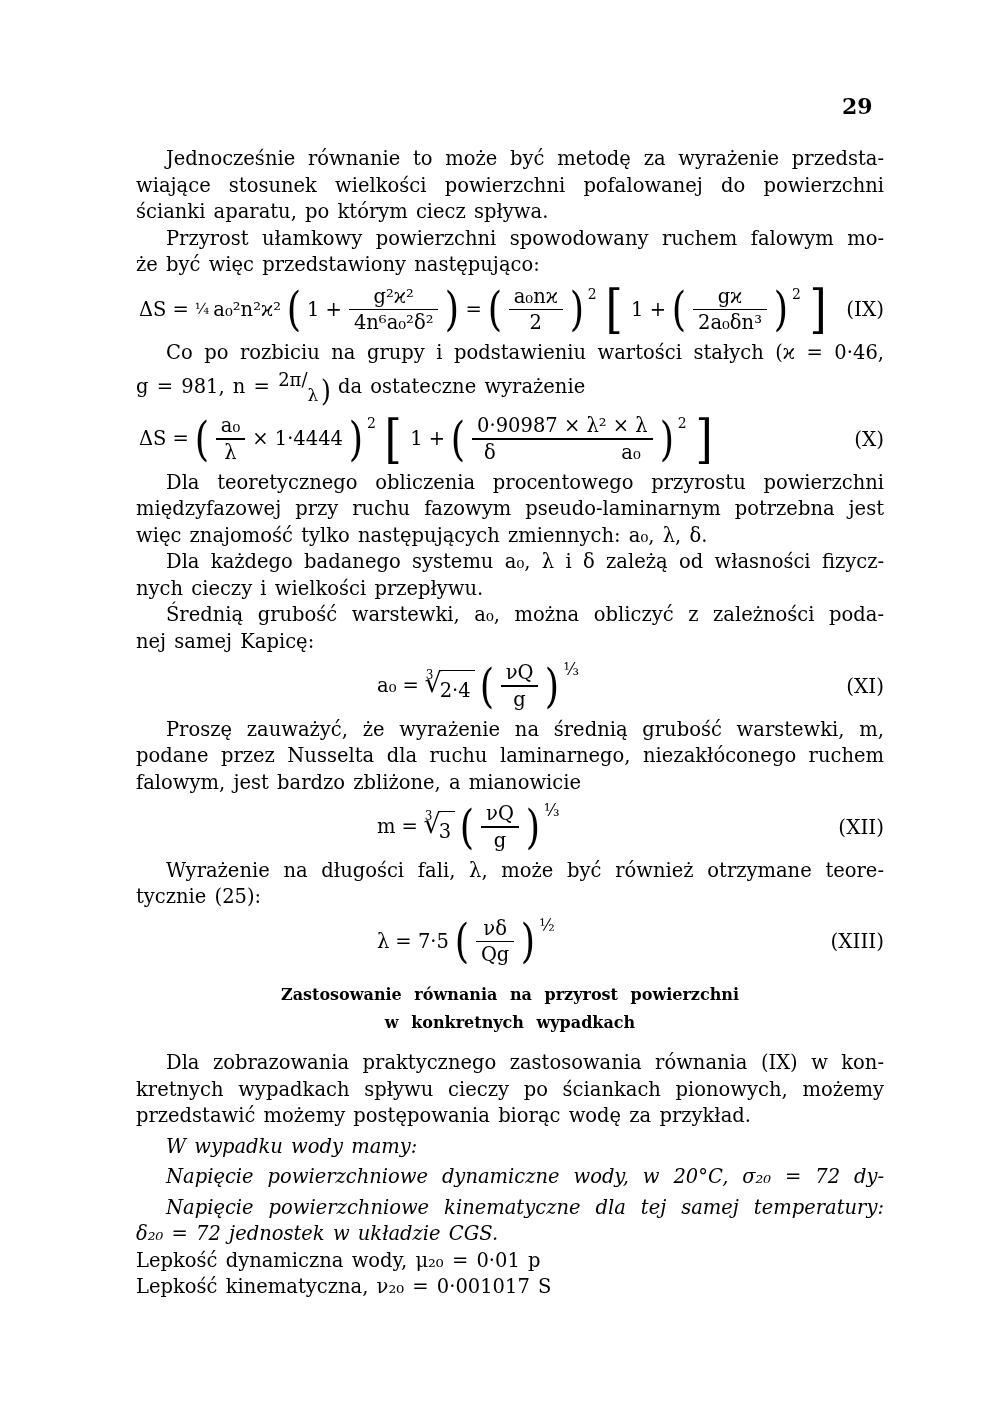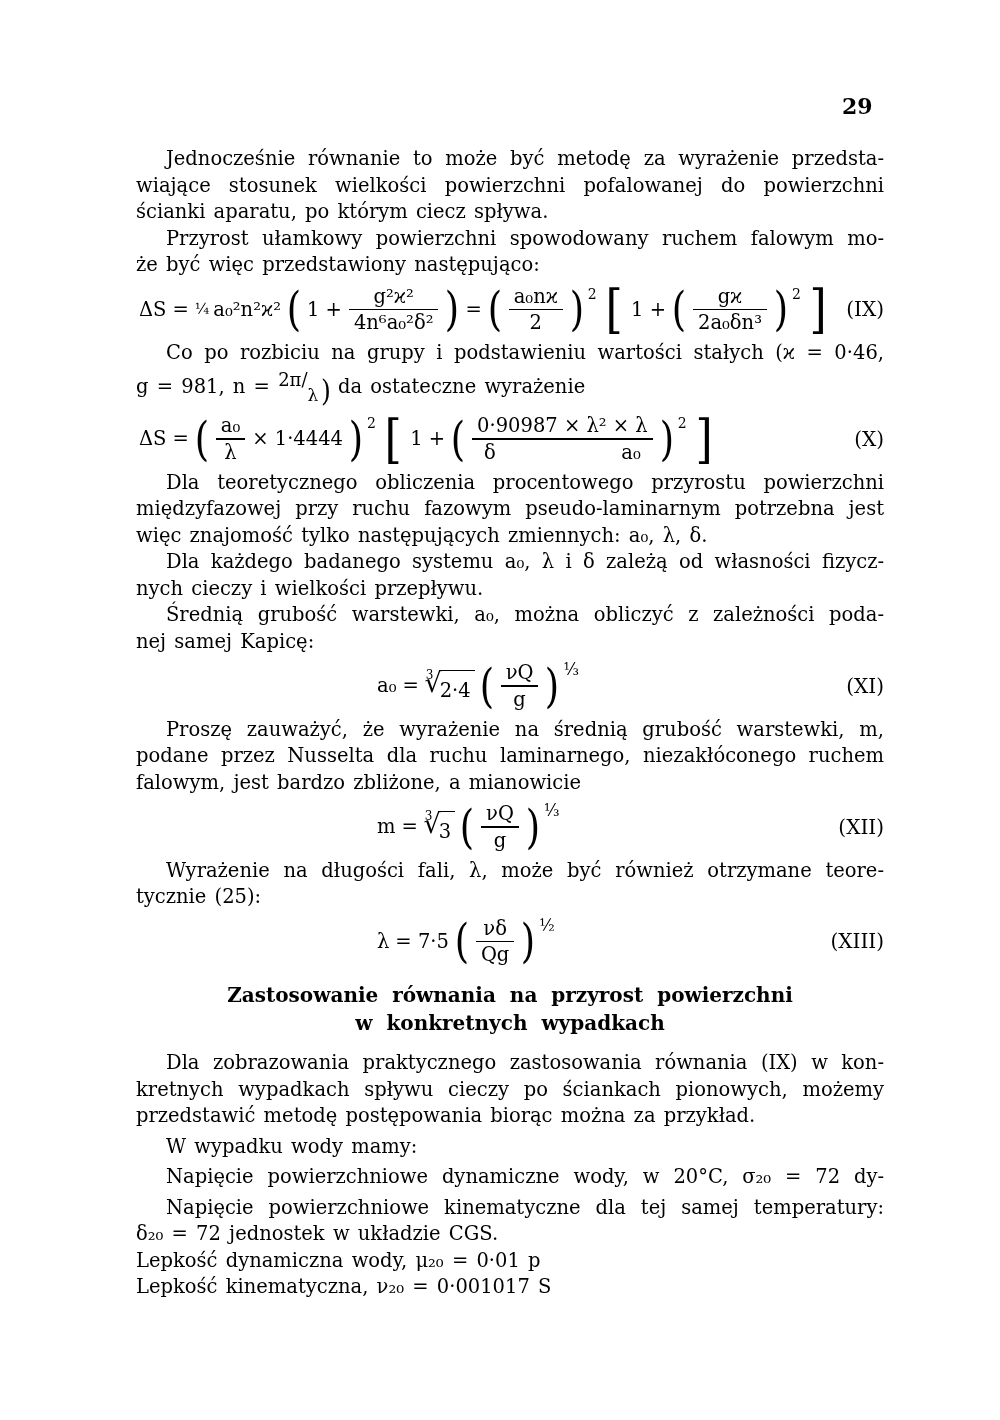--- a/index.html
+++ b/index.html
@@ -30,22 +30,22 @@
   .eqlabel { position:absolute; right:0; top:50%; transform:translateY(-50%); font-size:20px; }
   .root { display:inline-flex; align-items:flex-start; margin:0 2px 0 4px; }
   .rootidx { font-size:12px; line-height:11px; margin:0 -9px 0 0; position:relative; z-index:2; }
   .rootsign { font-size:27px; line-height:25px; }
   .radicand { border-top:1.5px solid #000; margin-left:-3px; padding:10px 4px 0 1px; line-height:20px; }
   .indent-eq { padding-left:238px; }
   
   .raise { vertical-align:7px; font-size:18px; }
   .lower { vertical-align:-8px; font-size:17px; }
   .inlparen { font-size:30px; vertical-align:-8px; display:inline-block; transform:scaleX(.85); margin:0 6px 0 2px; }
-  .heading { text-align:center; font-weight:700; font-size:20px; line-height:28px; word-spacing:7px; margin:16px 0 13px; }
-  .gap-sm { margin-top:4px; }
+  .heading { text-align:center; font-weight:700; font-size:16px; line-height:28px; word-spacing:7px; margin:16px 0 13px; }
+  .gap-sm { margin-top:4px;font-style:italic; }
 </style>
 </head>
 <body>
 
 <div class="page">
   <div class="pageno">29</div>
 
   <div class="content">
 
     <p class="para">
@@ -210,21 +210,21 @@
     </div>
 
     <div class="heading">
       <div>Zastosowanie równania na przyrost powierzchni</div>
       <div>w konkretnych wypadkach</div>
     </div>
 
     <p class="para">
       <span class="ln first">Dla zobrazowania praktycznego zastosowania równania (IX) w kon-</span>
       <span class="ln">kretnych wypadkach spływu cieczy po ściankach pionowych, możemy</span>
-      <span class="ln last">przedstawić metodę postępowania biorąc można za przykład.</span>
+      <span class="ln last">przedstawić możemy postępowania biorąc wodę za przykład.</span>
     </p>
 
     <p class="para gap-sm">
       <span class="ln last first">W wypadku wody mamy:</span>
     </p>
 
     <p class="para gap-sm">
       <span class="ln first">Napięcie powierzchniowe dynamiczne wody, w 20°C, σ₂₀ = 72 dy-</span>
     </p>
 

